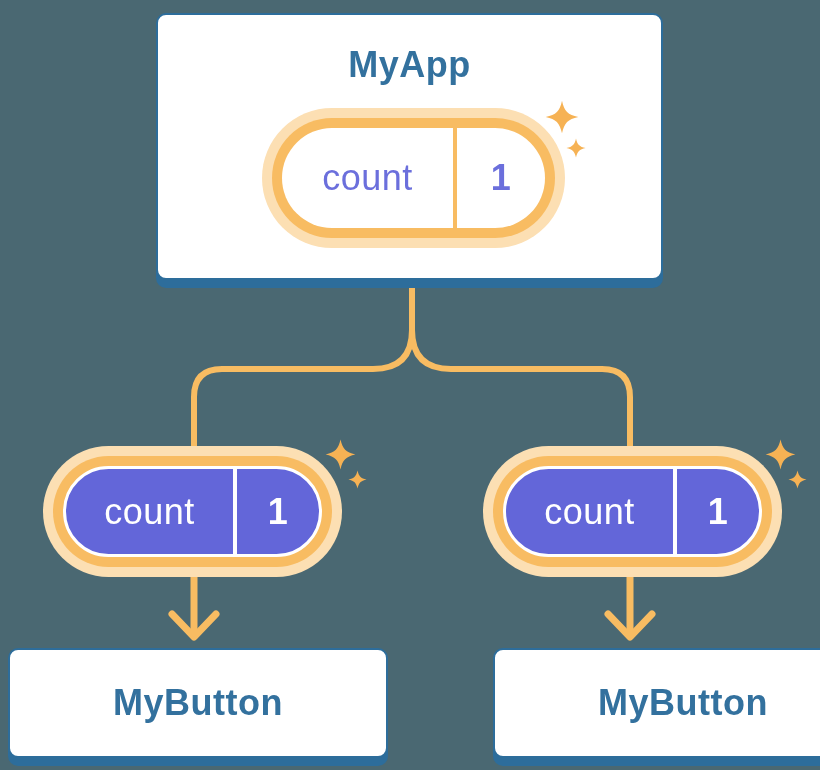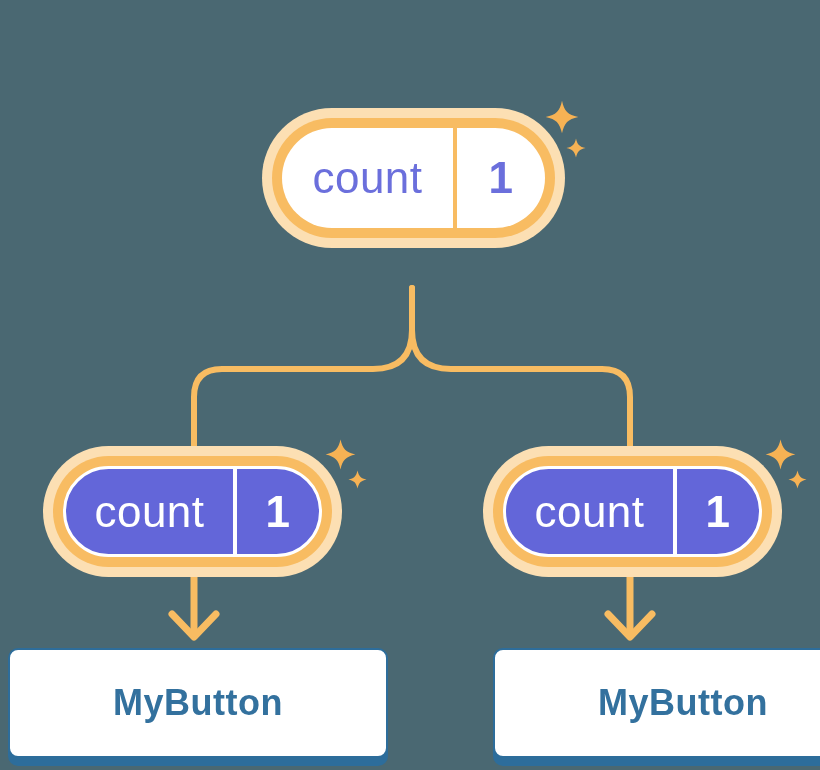--- a/index.html
+++ b/index.html
@@ -27,21 +27,21 @@
   .pill{position:absolute;z-index:3;}
   .pill-root{left:262px;top:108px;width:303px;height:140px;}
   .pill-child{width:299px;height:131px;top:446px;}
   .pill-child-left{left:43px;}
   .pill-child-right{left:483px;}
   .pill-glow{width:100%;height:100%;background:#FCDFB3;border-radius:80px;padding:10px;box-sizing:border-box;}
   .pill-ring{width:100%;height:100%;background:#F8BC62;border-radius:70px;padding:10px;box-sizing:border-box;}
   .pill-body{width:100%;height:100%;border-radius:60px;display:flex;overflow:hidden;box-sizing:border-box;}
   .pill-body.light{background:#FFFFFF;}
   .pill-body.solid{background:#6366D9;border:3px solid #FFFFFF;}
-  .pill-cell{display:flex;align-items:center;justify-content:center;font-size:44px;letter-spacing:.5px;}
+  .pill-cell{display:flex;align-items:center;justify-content:center;font-size:36px;letter-spacing:.5px;}
   .pill-cell.name{flex:1;}
   .pill-root .pill-cell.value{width:88px;font-weight:bold;}
   .pill-child .pill-cell.value{width:82px;font-weight:bold;}
   .light .pill-cell{color:#6B6FDC;}
   .solid .pill-cell{color:#FFFFFF;}
   .pill-divider{width:4px;}
   .light .pill-divider{background:#F8BC62;}
   .solid .pill-divider{background:#FFFFFF;}
   
   .sparkle{position:absolute;z-index:4;}
@@ -61,20 +61,23 @@
         <path d="M194 572 L194 634"></path>
         <path d="M172 614 L194 637 L216 614"></path>
       </g>
       <g>
         <path d="M630 572 L630 634"></path>
         <path d="M608 614 L630 637 L652 614"></path>
       </g>
     </g>
   </svg>
 
+  <div class="card card-root">
+    <div class="comp-title">MyApp</div>
+  </div>
 
   <div class="pill pill-root">
     <div class="pill-glow">
       <div class="pill-ring">
         <div class="pill-body light">
           <div class="pill-cell name">count</div>
           <div class="pill-divider"></div>
           <div class="pill-cell value">1</div>
         </div>
       </div>

